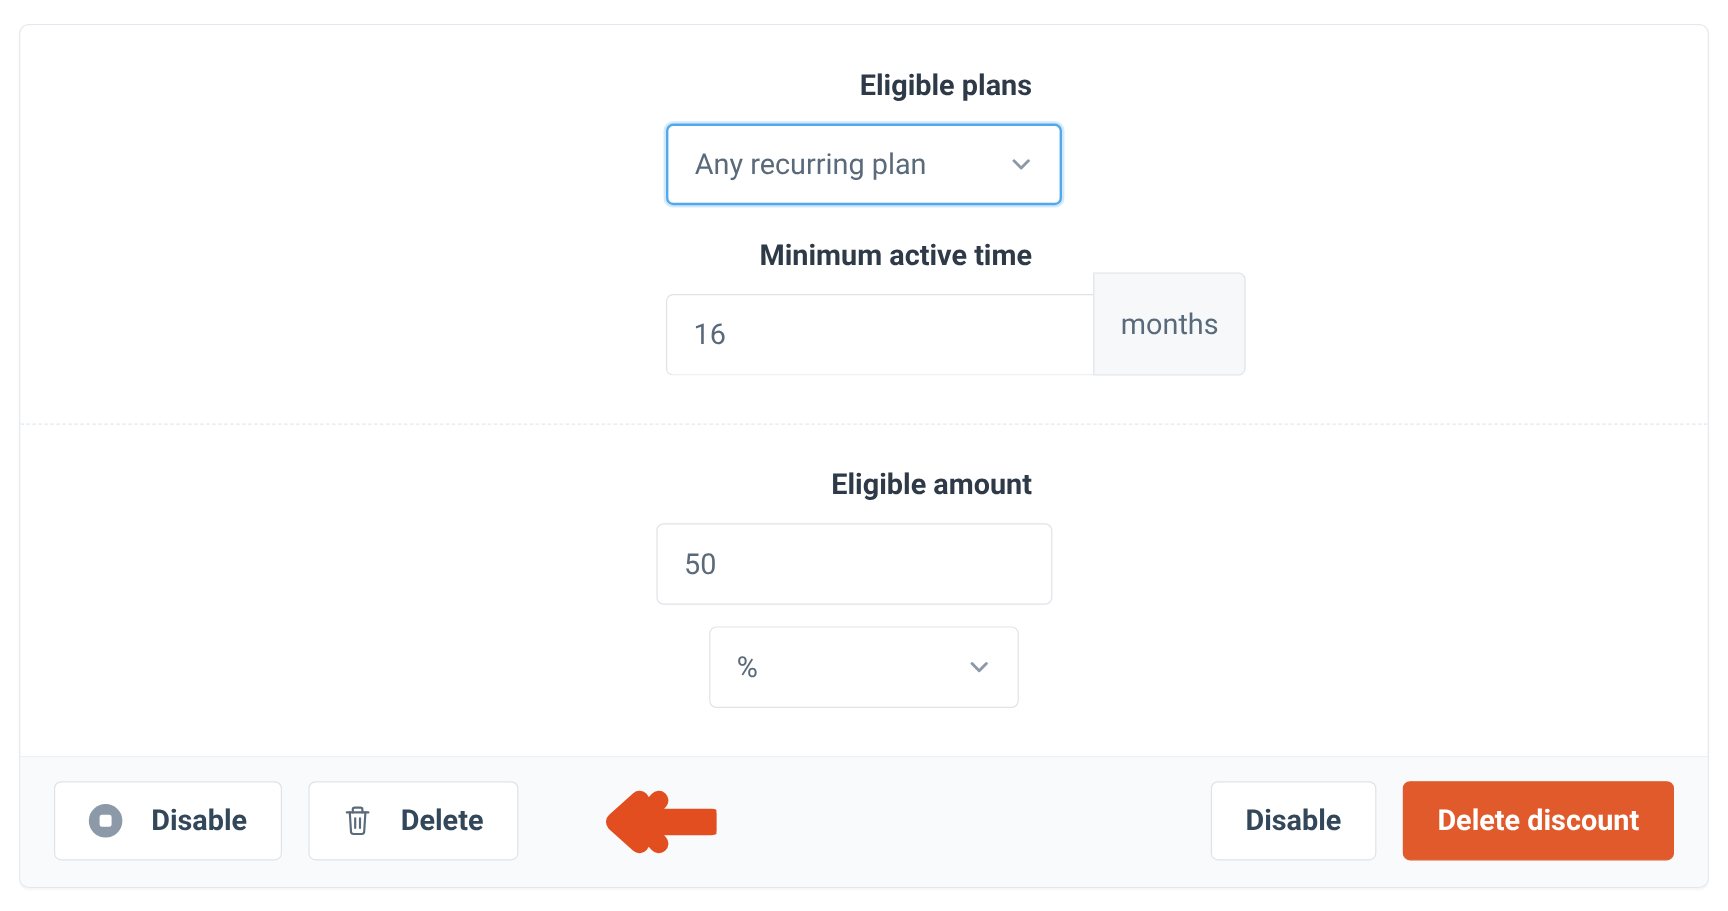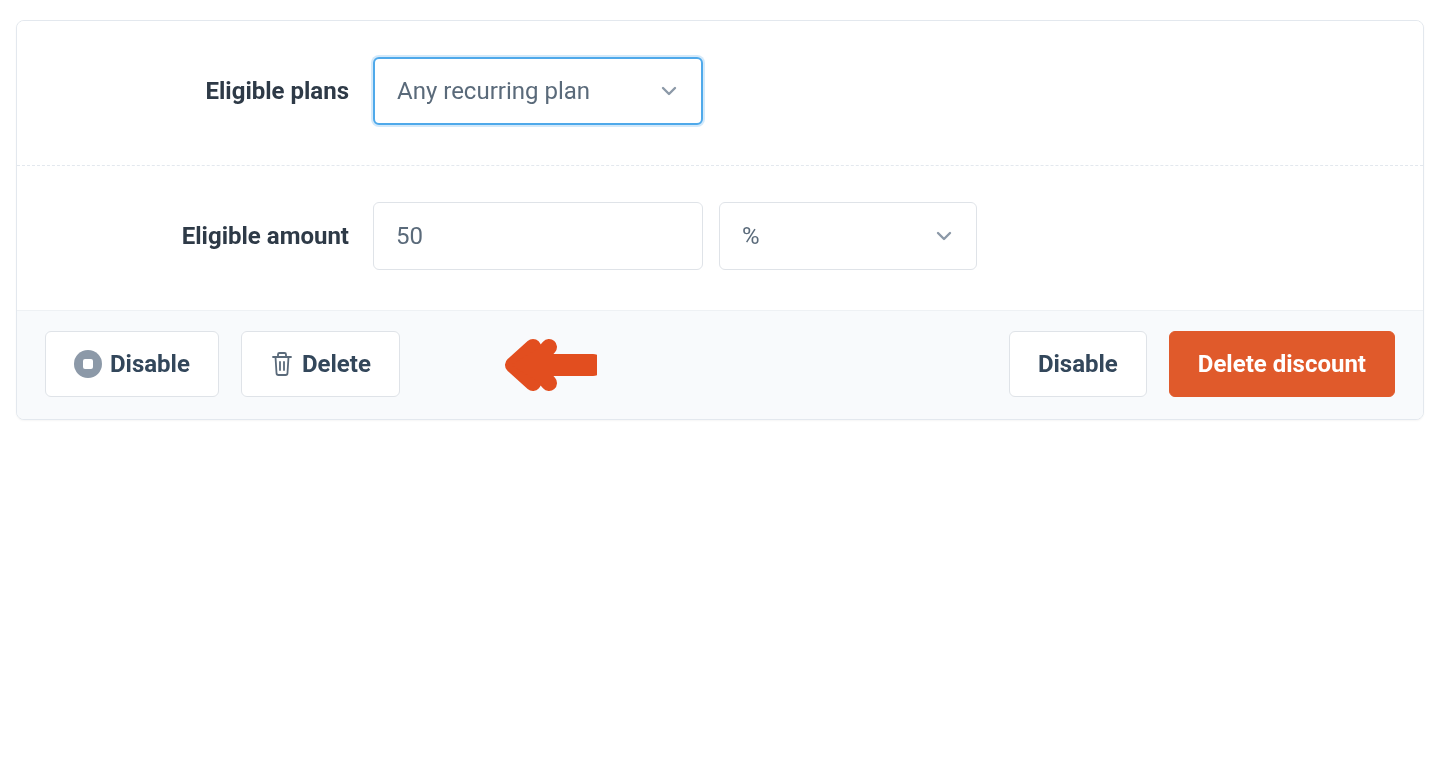--- a/index.html
+++ b/index.html
@@ -41,20 +41,21 @@
       padding: 36px 28px 40px 28px;
     }
     .section + .section {
       border-top: 1px dashed #e3e8ee;
     }
 
     .form-row {
       display: flex;
       align-items: center;
       margin-bottom: 28px;
+      flex-direction: column;
     }
     .form-row:last-child { margin-bottom: 0; }
 
     .form-label {
       width: 328px;
       text-align: right;
       font-size: 24px;
       font-weight: 700;
       color: #2e3a47;
       padding-right: 24px;
@@ -64,20 +65,21 @@
       height: 68px;
       border: 1px solid #dfe3e8;
       border-radius: 6px;
       background: #ffffff;
       font-size: 24px;
       color: #5a6a7a;
       display: flex;
       align-items: center;
       padding: 0 22px;
       font-family: inherit;
+      margin-top: 18px;
     }
     .control.focused {
       border: 2px solid #4fa9ea;
       box-shadow: 0 0 0 2px rgba(79,169,234,0.25);
     }
 
     .select {
       position: relative;
       justify-content: space-between;
       cursor: pointer;
@@ -135,21 +137,21 @@
     }
 
     .btn {
       height: 66px;
       border-radius: 6px;
       font-size: 24px;
       font-weight: 700;
       padding: 0 28px;
       display: inline-flex;
       align-items: center;
-      gap: 8px;
+      gap: 24px;
       cursor: pointer;
       border: 1px solid #dfe3e8;
       background: #ffffff;
       color: #33475b;
       font-family: inherit;
     }
     .btn.primary {
       background: #e05a2b;
       border-color: #e05a2b;
       color: #ffffff;
@@ -198,20 +200,27 @@
         <div class="control select focused w-330">
           <span>Any recurring plan</span>
           <span class="chevron">
             <svg width="20" height="20" viewBox="0 0 20 20">
                 <path d="M4 7l6 6 6-6" fill="none" stroke="#8c99a8" stroke-width="2.4" stroke-linecap="round" stroke-linejoin="round"></path>
               </svg>
           </span>
         </div>
       </div>
 
+      <div class="form-row">
+        <div class="form-label">Minimum active time</div>
+        <div class="input-group">
+          <input class="control" type="text" value="16" style="">
+          <div class="input-addon">months</div>
+        </div>
+      </div>
 
     </div>
 
     <div class="section">
 
       <div class="form-row">
         <div class="form-label">Eligible amount</div>
         <input class="control w-330" style="margin-right: 16px;" type="text" value="50">
         <div class="control select w-258">
           <span>%</span>

